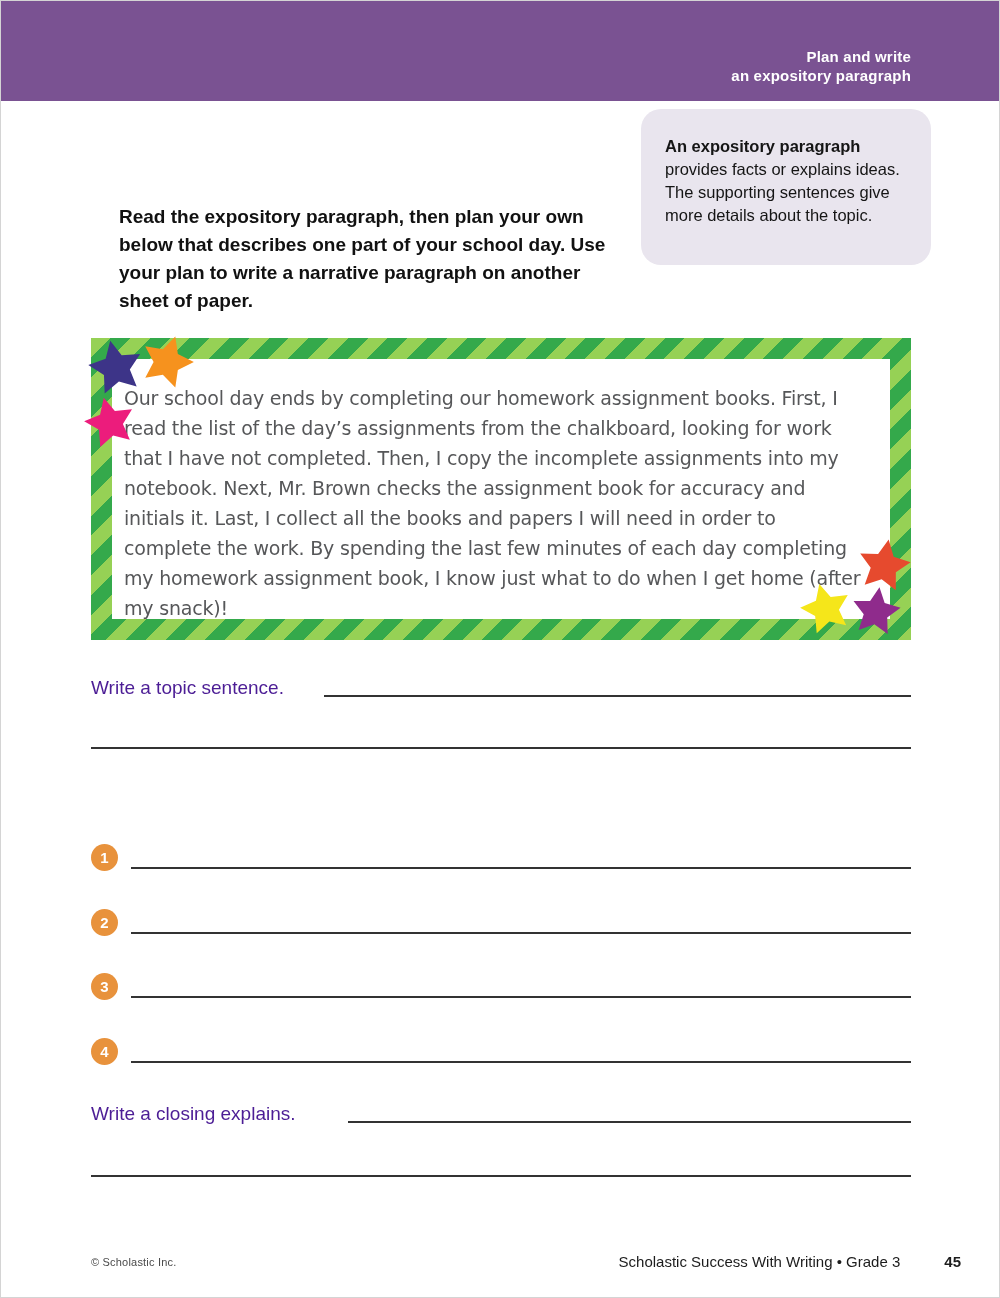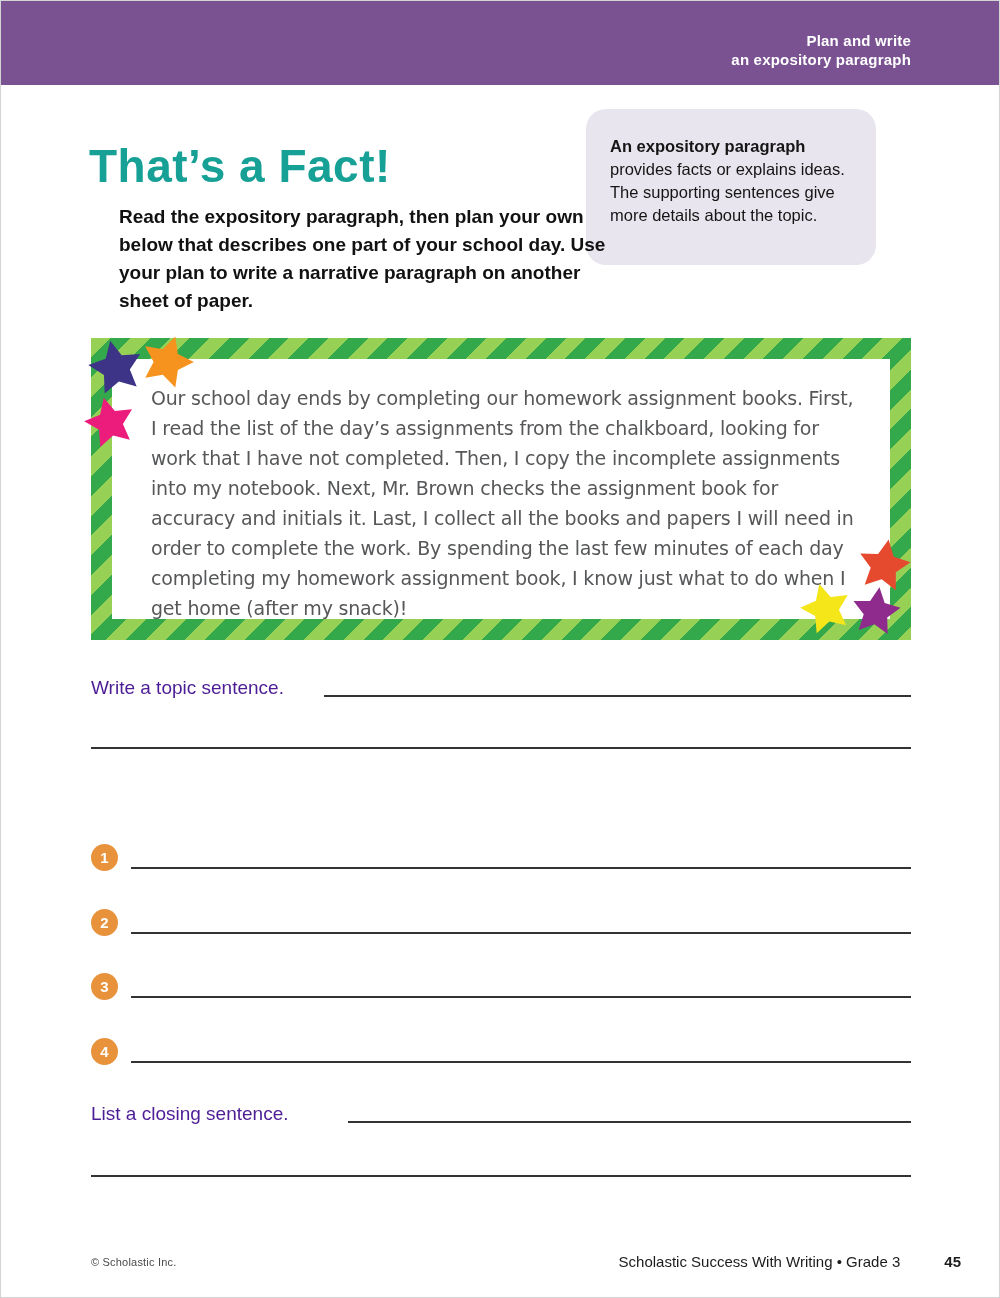--- a/index.html
+++ b/index.html
@@ -8,31 +8,31 @@
     width:1000px;height:1298px;
     background:#ffffff;
     border:1px solid #d4d4d4;
     box-sizing:border-box;
     overflow:hidden;
     font-family:"Liberation Sans", sans-serif;
     color:#1c1c1c;
   }
   
   .header-band{
-    position:absolute;left:0;top:0;width:1000px;height:84px;
+    position:absolute;left:0;top:0;width:1000px;height:100px;
     background:#7a5292;
   }
   .header-text{
     position:absolute;right:90px;bottom:16px;
     text-align:right;color:#ffffff;font-weight:bold;
     font-size:15px;line-height:19px;letter-spacing:.2px;
   }
   
   .sidebar-note{
-    position:absolute;left:585px;top:108px;width:290px;min-height:156px;
+    position:absolute;left:640px;top:108px;width:290px;min-height:156px;
     background:#e9e5ee;border-radius:20px;
     box-sizing:border-box;padding:26px 24px 22px 24px;
     font-size:16.5px;line-height:23px;color:#151515;
   }
   .sidebar-note .lead{font-weight:bold;}
   
   .page-title{
     position:absolute;left:88px;top:138px;
     font-size:46px;font-weight:800;color:#17a096;letter-spacing:.5px;
   }
@@ -42,21 +42,21 @@
   }
   
   .example-box{
     position:absolute;left:90px;top:337px;width:820px;height:302px;
     box-sizing:border-box;
     background:repeating-linear-gradient(135deg,#96d155 0 14px,#34a94b 14px 28px);
   }
   .example-inner{
     position:absolute;left:21px;top:21px;right:21px;bottom:21px;
     background:#ffffff;
-    box-sizing:border-box;padding:24px 28px 0 39px;
+    box-sizing:border-box;padding:24px 28px 0 12px;
     font-size:19px;line-height:30px;color:#565759;
     font-family:"DejaVu Sans", sans-serif;
     letter-spacing:-0.2px;
   }
   
   .star{position:absolute;display:block;}
   .star svg{display:block;width:100%;height:100%;}
   .star-indigo{left:86px;top:338px;width:58px;height:58px;transform:rotate(-12deg);}
   .star-indigo polygon{fill:#3d3488;}
   .star-orange{left:138px;top:333px;width:56px;height:56px;transform:rotate(18deg);}
@@ -109,21 +109,20 @@
     <div class="header-text">
       <div>Plan and write</div>
       <div>an expository paragraph</div>
     </div>
   </div>
 
   <div class="sidebar-note">
     <span class="lead">An expository paragraph</span><span> provides facts or explains ideas. The supporting sentences give more details about the topic.</span>
   </div>
 
-  <div class="page-title">That’s a Fact!</div>
 
   <div class="instructions">Read the expository paragraph, then plan your own below that describes one part of your school day. Use your plan to write a narrative paragraph on another sheet of paper.</div>
 
   <div class="example-box">
     <div class="example-inner">Our school day ends by completing our homework assignment books. First, I read the list of the day’s assignments from the chalkboard, looking for work that I have not completed. Then, I copy the incomplete assignments into my notebook. Next, Mr. Brown checks the assignment book for accuracy and initials it. Last, I collect all the books and papers I will need in order to complete the work. By spending the last few minutes of each day completing my homework assignment book, I know just what to do when I get home (after my snack)!</div>
   </div>
 
   <span class="star star-indigo">
     <svg viewBox="0 0 100 100">
         <polygon points="50,2 64.1,30.6 95.7,35.2 72.8,57.4 78.2,88.8 50,74 21.8,88.8 27.2,57.4 4.3,35.2 35.9,30.6"></polygon>
@@ -165,21 +164,21 @@
 
   <div class="idea-circle" style="top:908px;">2</div>
   <div class="wline line-idea" style="top:931px;"></div>
 
   <div class="idea-circle" style="top:972px;">3</div>
   <div class="wline line-idea" style="top:995px;"></div>
 
   <div class="idea-circle" style="top:1037px;">4</div>
   <div class="wline line-idea" style="top:1060px;"></div>
 
-  <div class="prompt prompt-closing">List a closing sentence.</div>
+  <div class="prompt prompt-closing">Write a closing explains.</div>
   <div class="wline line-closing-1"></div>
   <div class="wline line-closing-2"></div>
 
   <div class="footer-copyright">© Scholastic Inc.</div>
   <div class="footer-right">
     <span class="book">Scholastic Success With Writing • Grade 3</span><span class="pagenum">45</span>
   </div>
 
 </div>
 

